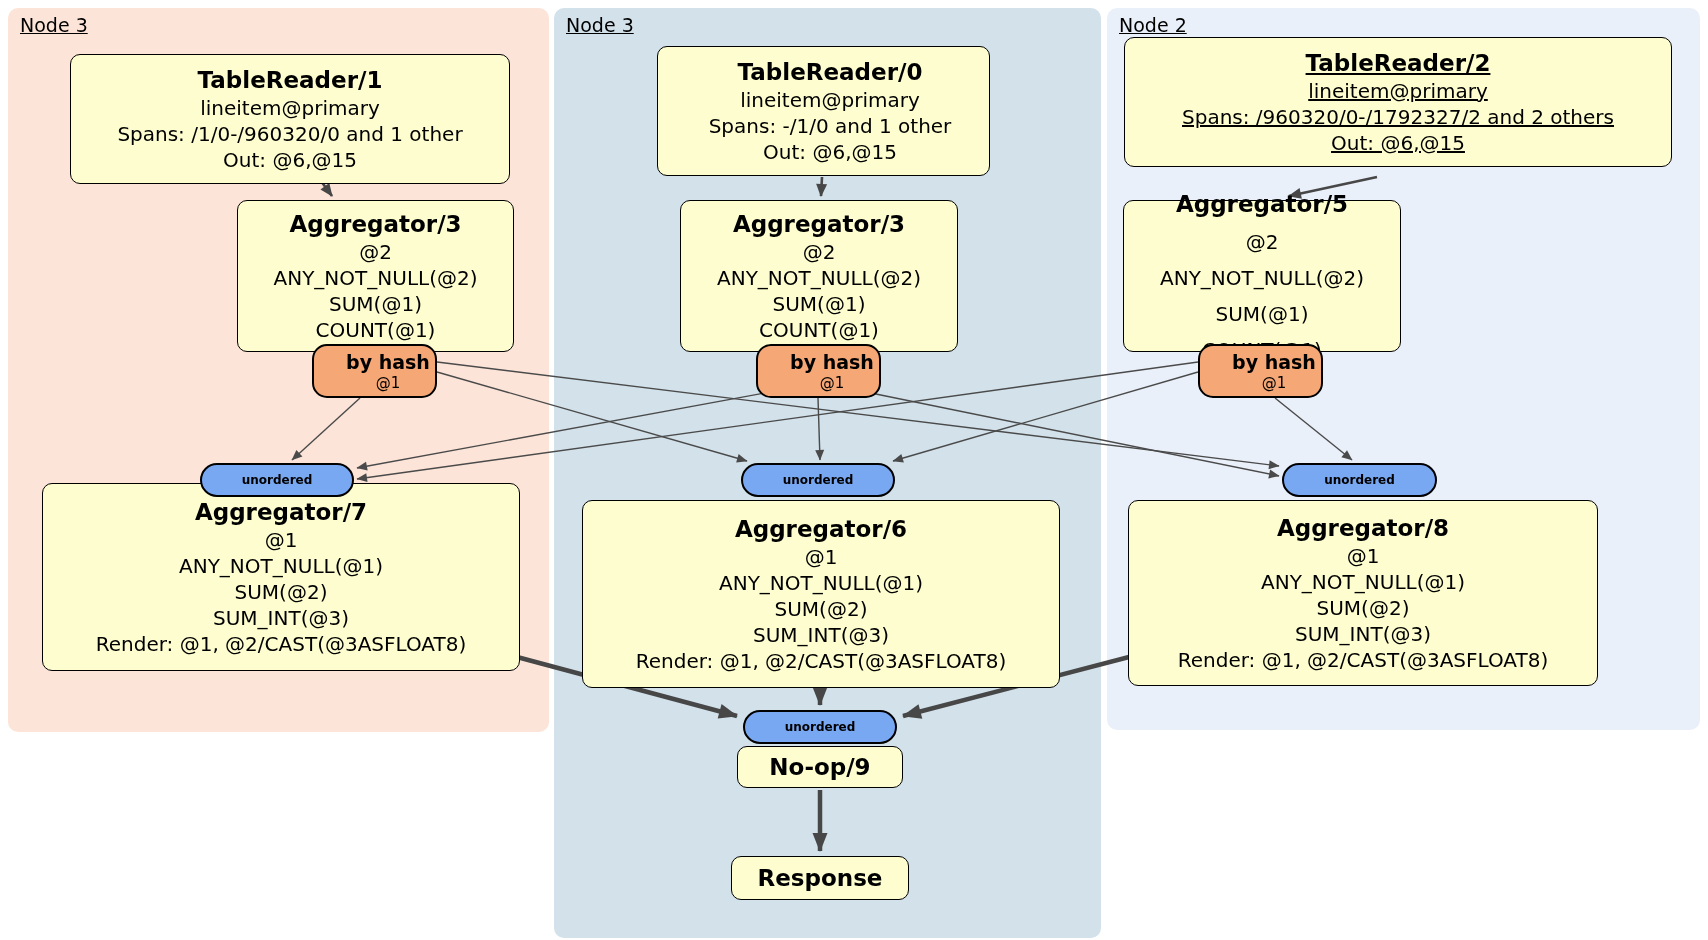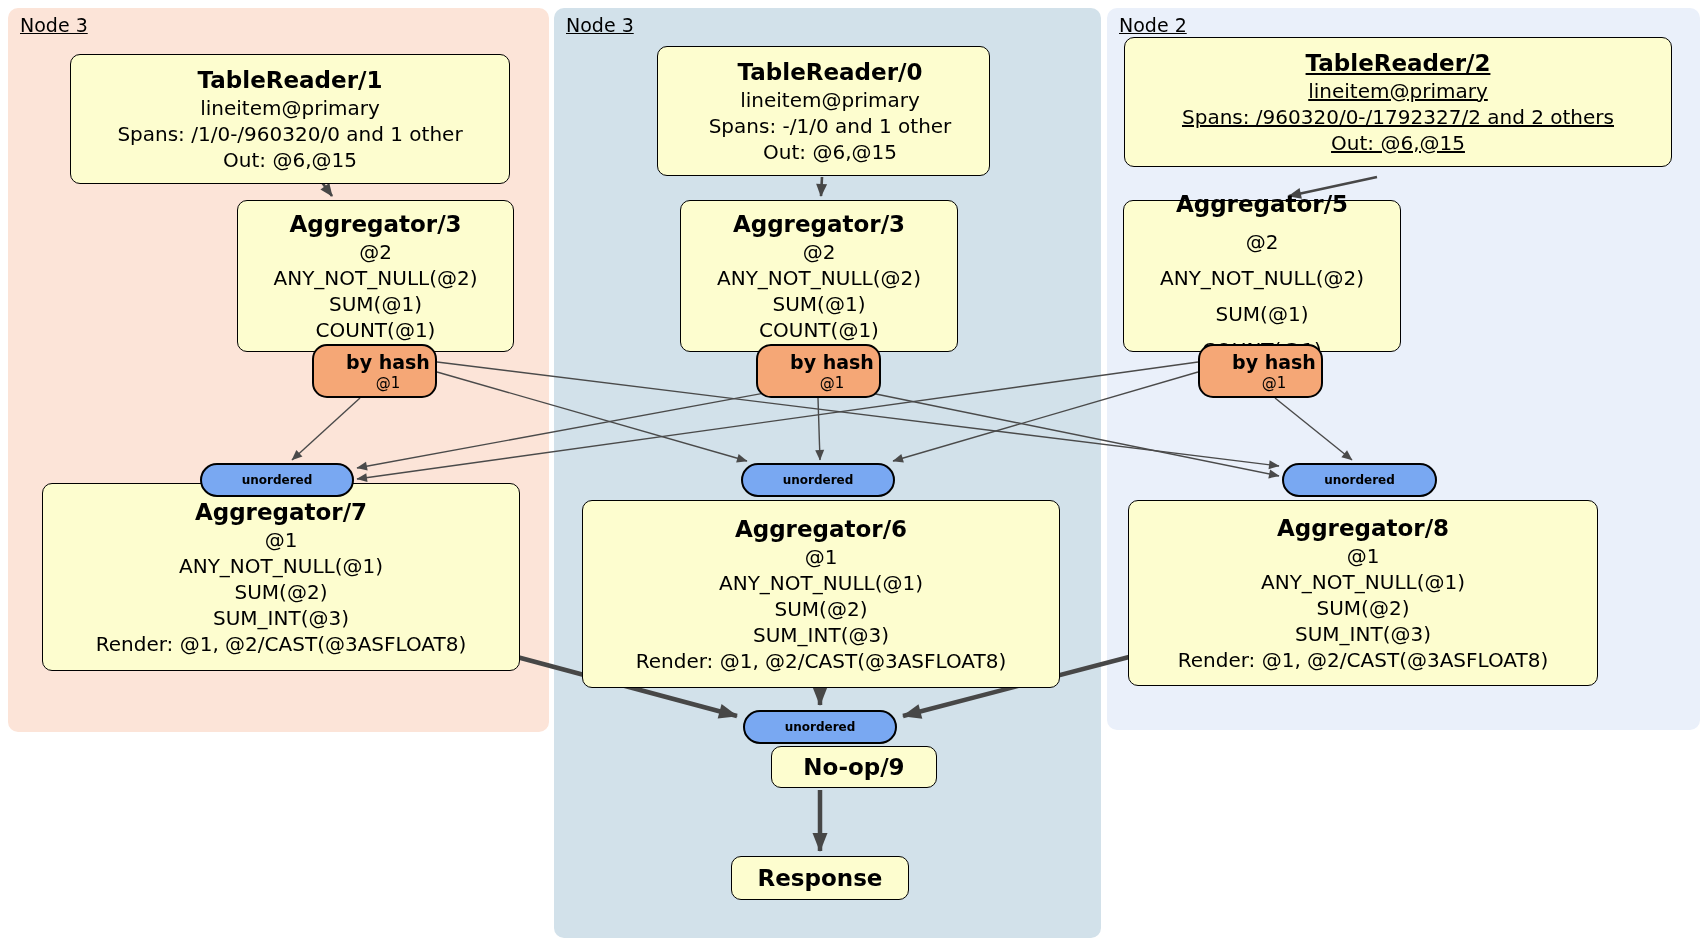--- a/index.html
+++ b/index.html
@@ -41,21 +41,21 @@
   #r4{left:312px;top:344px;width:125px;height:54px;}
   #r3{left:756px;top:344px;width:125px;height:54px;}
   #r5{left:1198px;top:344px;width:125px;height:54px;}
   #uL{left:200px;top:463px;width:154px;height:34px;}
   #uM{left:741px;top:463px;width:154px;height:34px;}
   #uR{left:1282px;top:463px;width:155px;height:34px;}
   #agg7{left:42px;top:483px;width:478px;height:188px;}
   #agg6{left:582px;top:500px;width:478px;height:188px;}
   #agg8{left:1128px;top:500px;width:470px;height:186px;}
   #uB{left:743px;top:710px;width:154px;height:34px;}
-  #noop{left:771px;top:746px;width:166px;height:42px;justify-content:center;}
+  #noop{left:737px;top:746px;width:166px;height:42px;justify-content:center;}
   #response{left:731px;top:856px;width:178px;height:44px;}
 </style>
 </head>
 <body>
 
 <div class="canvas">
 
   <div class="region region-node3">
     <div class="region-label">Node 3</div>
   </div>

